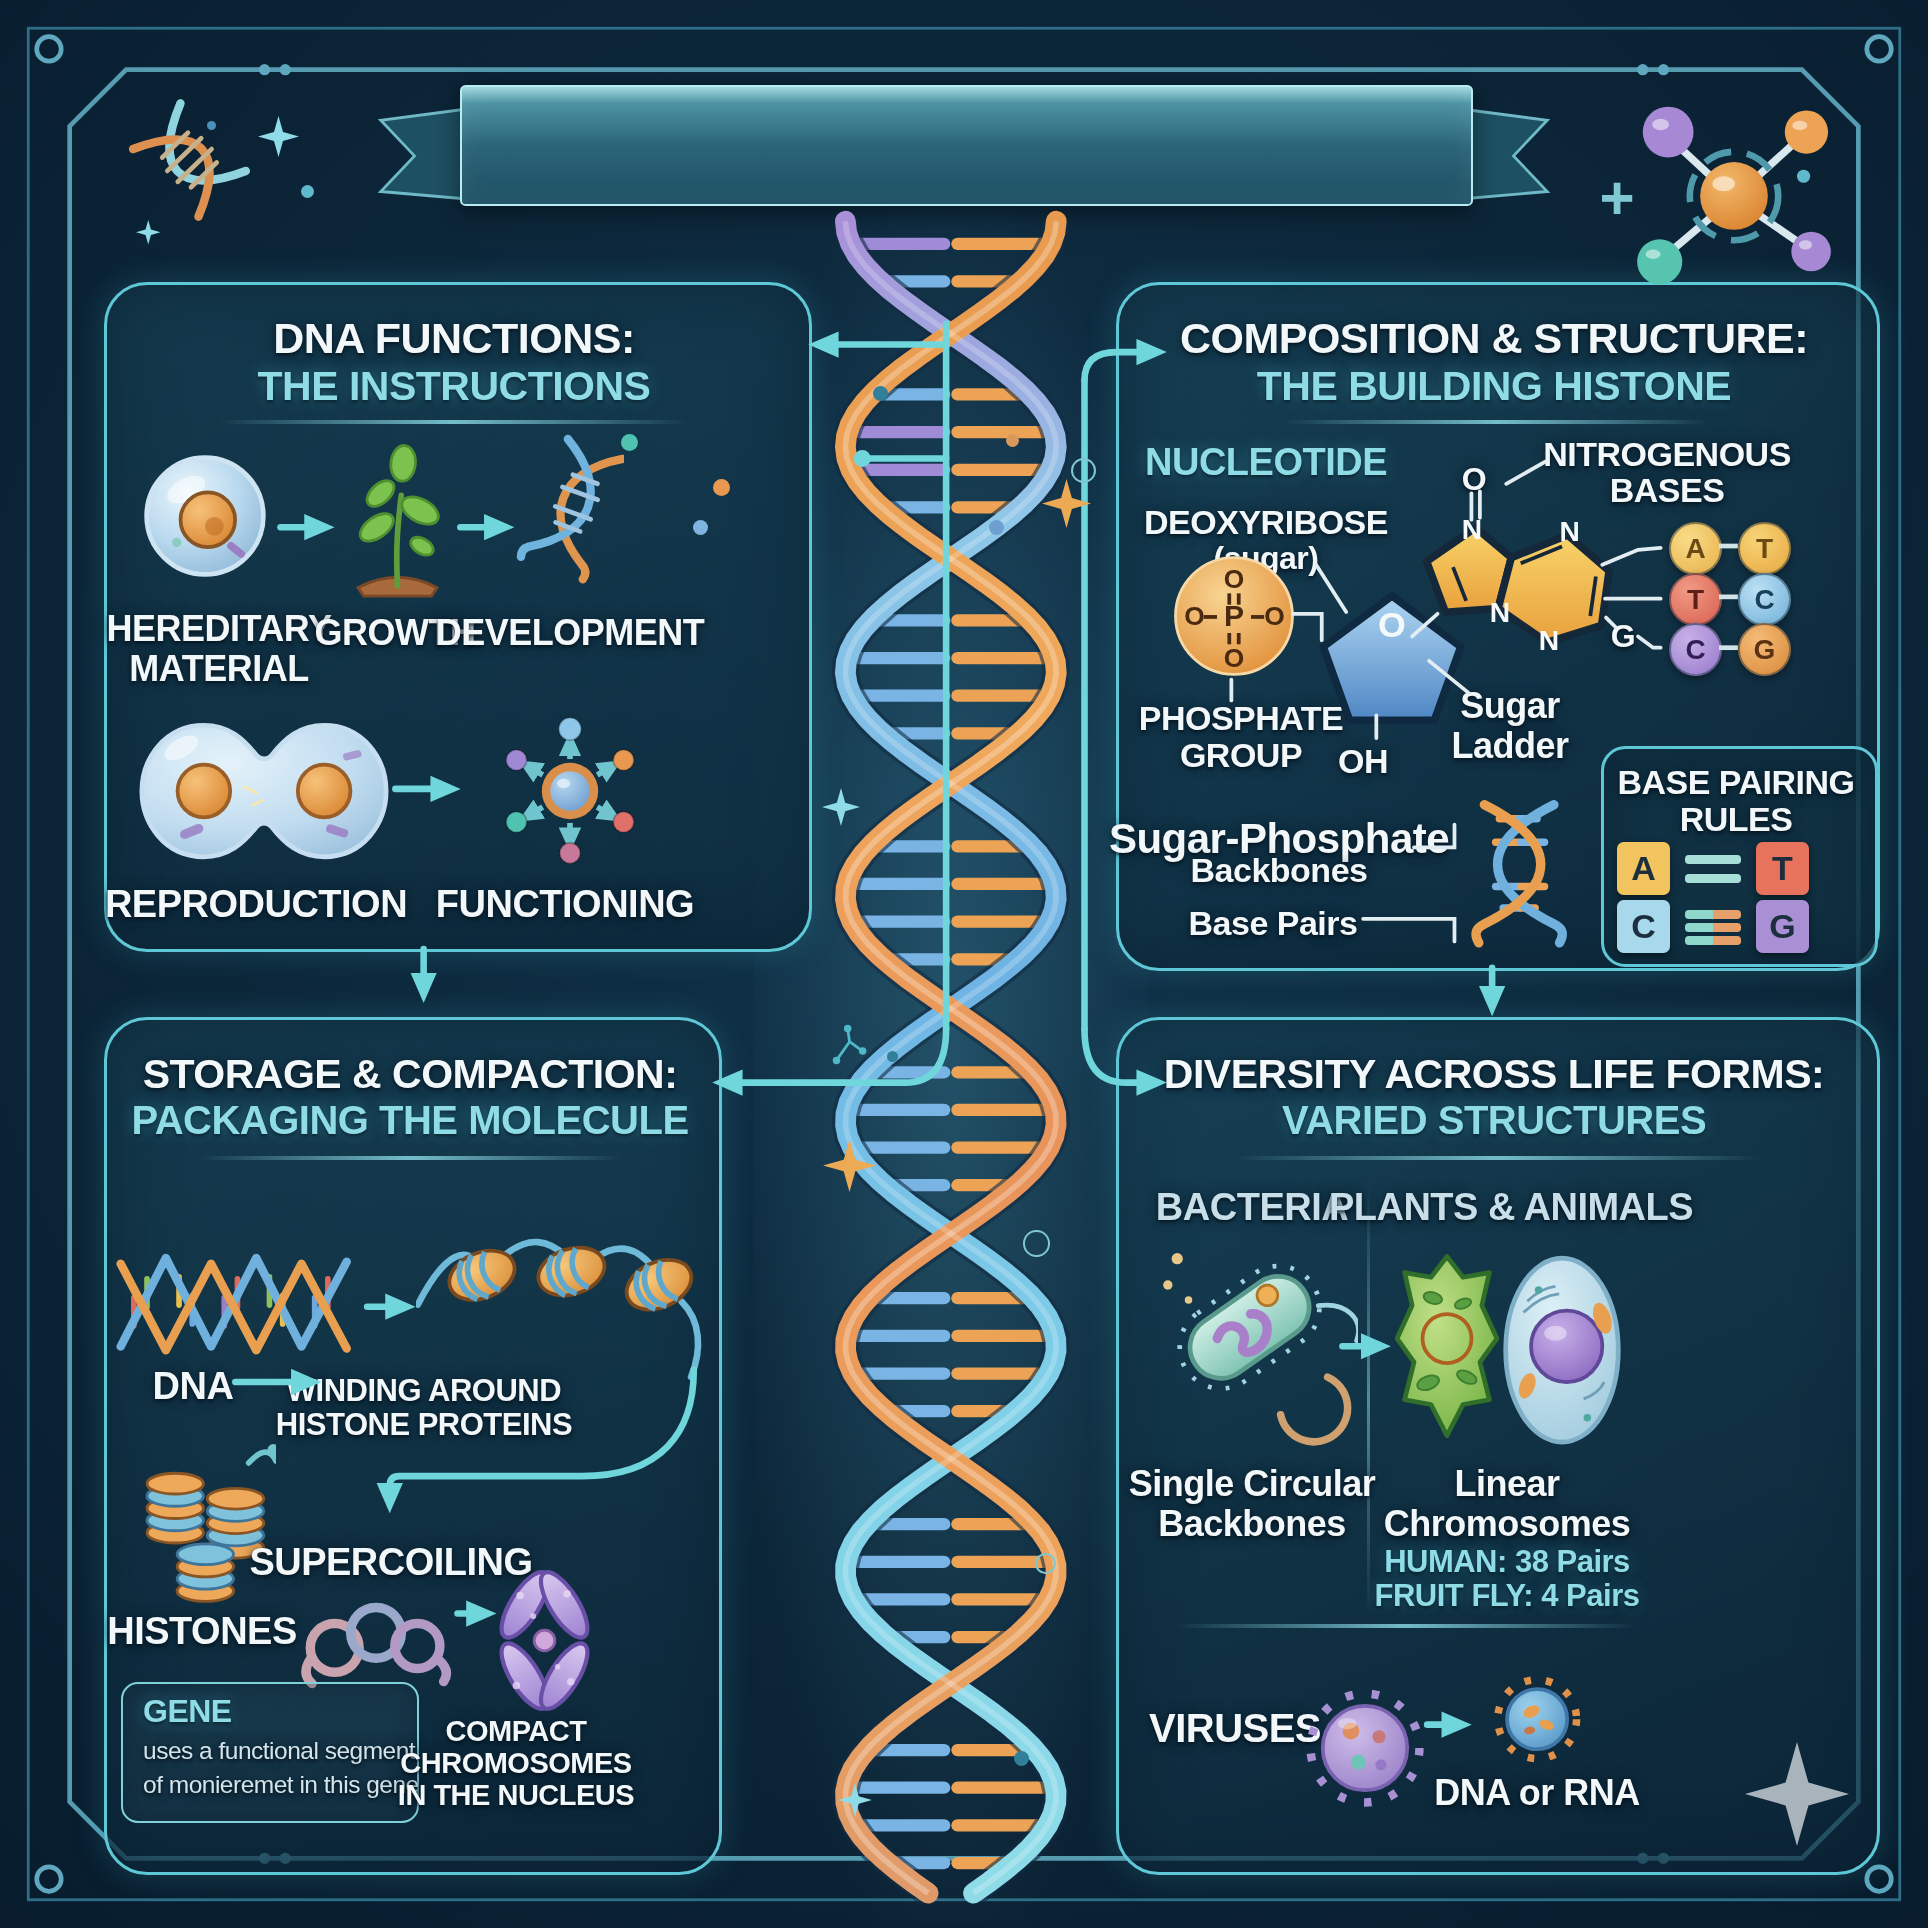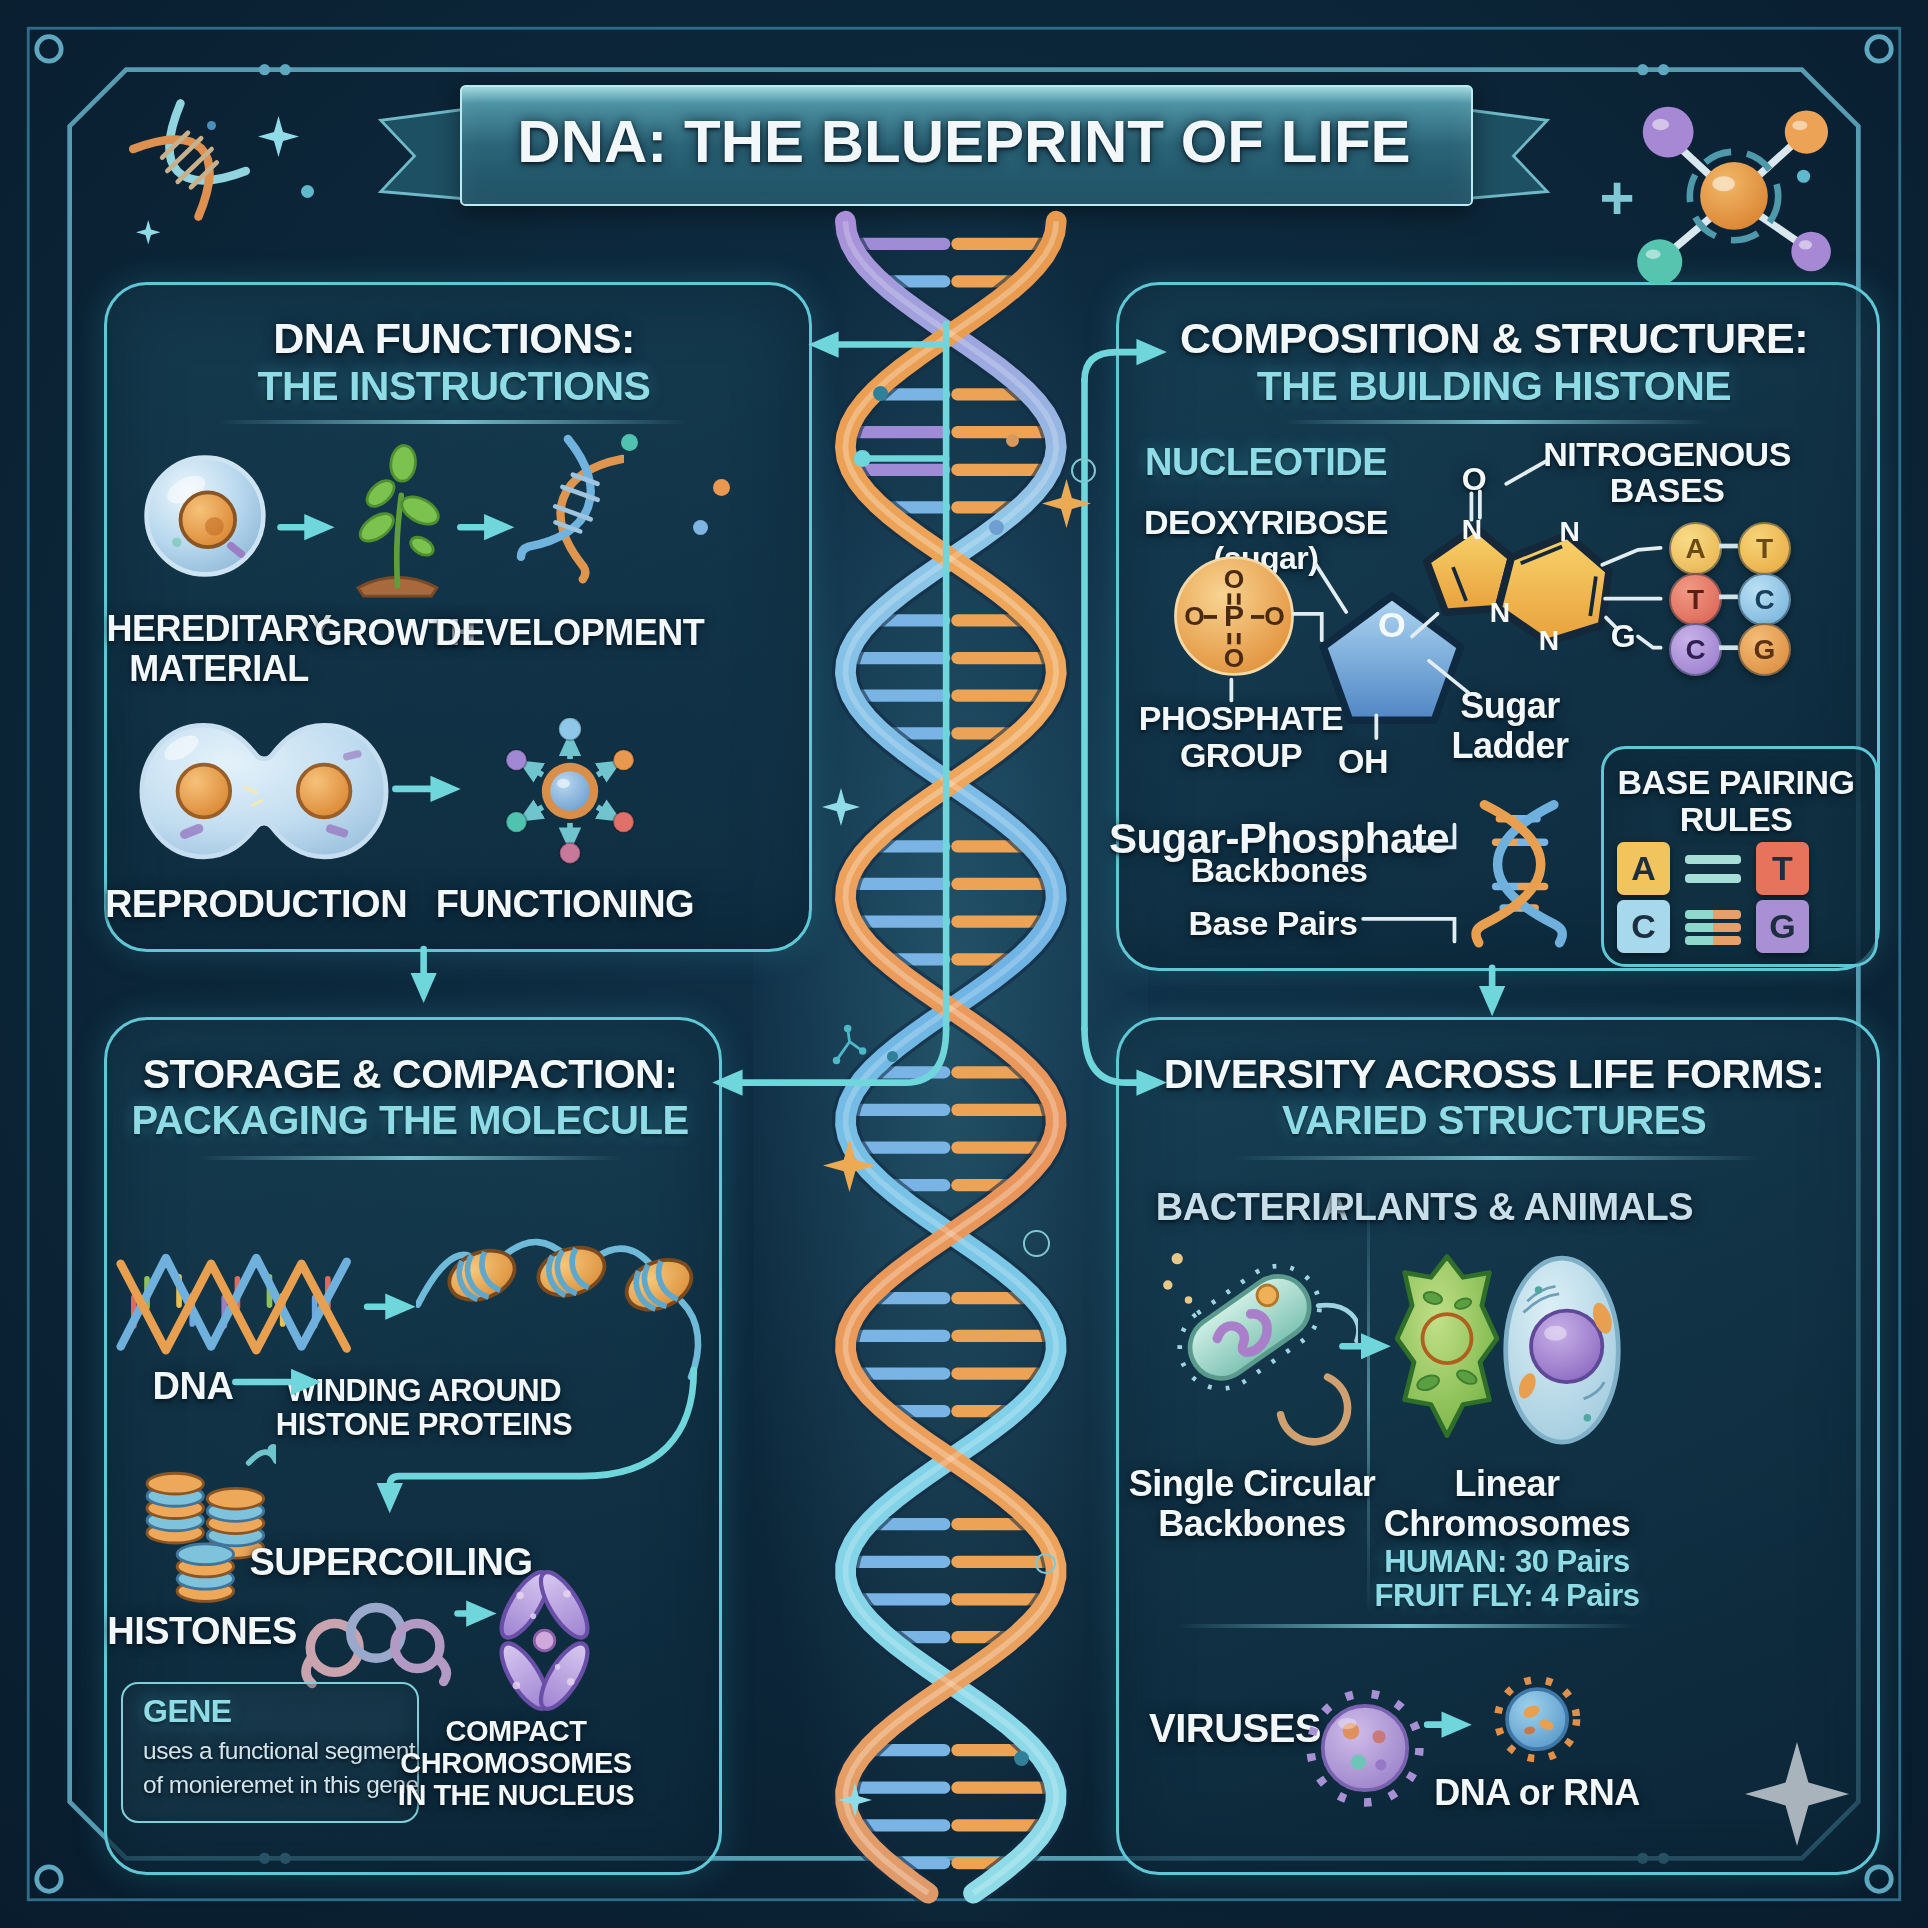--- a/index.html
+++ b/index.html
@@ -153,21 +153,20 @@
 
 <svg class="abs" style="left:377px;top:107px" width="90" height="94" viewBox="0 0 96 100">
   <polygon points="96,2 4,14 40,52 4,90 96,98" fill="#1d5062" stroke="#6fb9c8" stroke-width="3"></polygon>
 </svg>
 <svg class="abs" style="left:1461px;top:107px" width="90" height="94" viewBox="0 0 96 100">
   <polygon points="0,2 92,14 56,52 92,90 0,98" fill="#1d5062" stroke="#6fb9c8" stroke-width="3"></polygon>
 </svg>
 <div class="abs" style="left:460px;top:85px;width:1009px;height:117px;border:2.8px solid #b8ecf2;border-radius:5.6px;
      background:linear-gradient(180deg,#9ed8de 0,#4d93a4 14%,#2b6478 50%,#1d4f63 100%);
      box-shadow:0 5.6px 24.5px rgba(0,0,0,.45), inset 0 0 28px rgba(255,255,255,.08);"></div>
-<div class="lbl w" style="left:964px;top:111px;font-size:60px;letter-spacing:0;">DNA: THE BLUEPRINT OF LIFE</div>
 
 <svg class="abs" style="left:111px;top:87px" width="184" height="174" viewBox="0 0 195 185">
   <g transform="rotate(-44 97 92)" fill="none" stroke-linecap="round">
     <path d="M132,22 C62,52 62,92 132,122" stroke="#8fd4de" stroke-width="9"></path>
     <path d="M62,22 C132,52 132,92 62,122" stroke="#dd9050" stroke-width="9"></path>
     <g stroke="#c8b08a" stroke-width="5">
       <path d="M78,50 H116"></path>
           <path d="M72,64 H122"></path>
           <path d="M72,80 H122"></path>
           <path d="M78,94 H116"></path>
@@ -535,21 +534,21 @@
         <path d="M88,156 q16,-6 22,-18"></path>
   </g>
   <circle cx="40" cy="40" r="4" fill="#4fa8a0"></circle>
       <circle cx="92" cy="176" r="4" fill="#4fa8a0"></circle>
 </svg>
 
 <div class="lbl w" style="left:1252px;top:1465px;font-size:36px;">Single Circular</div>
 <div class="lbl w" style="left:1252px;top:1505px;font-size:36px;">Backbones</div>
 <div class="lbl w" style="left:1507px;top:1465px;font-size:36px;">Linear</div>
 <div class="lbl w" style="left:1507px;top:1505px;font-size:36px;">Chromosomes</div>
-<div class="lbl c" style="left:1507px;top:1546px;font-size:31px;">HUMAN: 30 Pairs</div>
+<div class="lbl c" style="left:1507px;top:1546px;font-size:31px;">HUMAN: 38 Pairs</div>
 <div class="lbl c" style="left:1507px;top:1580px;font-size:31px;">FRUIT FLY: 4 Pairs</div>
 <div class="hdiv" style="left:1175px;top:1624px;width:461px;"></div>
 <div class="lbl w" style="left:1235px;top:1708px;font-size:40px;">VIRUSES</div>
 <svg class="abs" style="left:1304px;top:1682px" width="122" height="132" viewBox="0 0 130 140">
   <circle cx="65" cy="70" r="58" fill="none" stroke="#a890d4" stroke-width="9" stroke-dasharray="8 20"></circle>
   <circle cx="65" cy="70" r="45" fill="url(#gV1)" stroke="#7a62b0" stroke-width="4"></circle>
   <circle cx="50" cy="52" r="9" fill="#e09060"></circle>
       <circle cx="80" cy="58" r="7" fill="#c87878"></circle>
   <circle cx="58" cy="85" r="8" fill="#6fc4b8"></circle>
       <circle cx="82" cy="88" r="6" fill="#9678c8"></circle>

